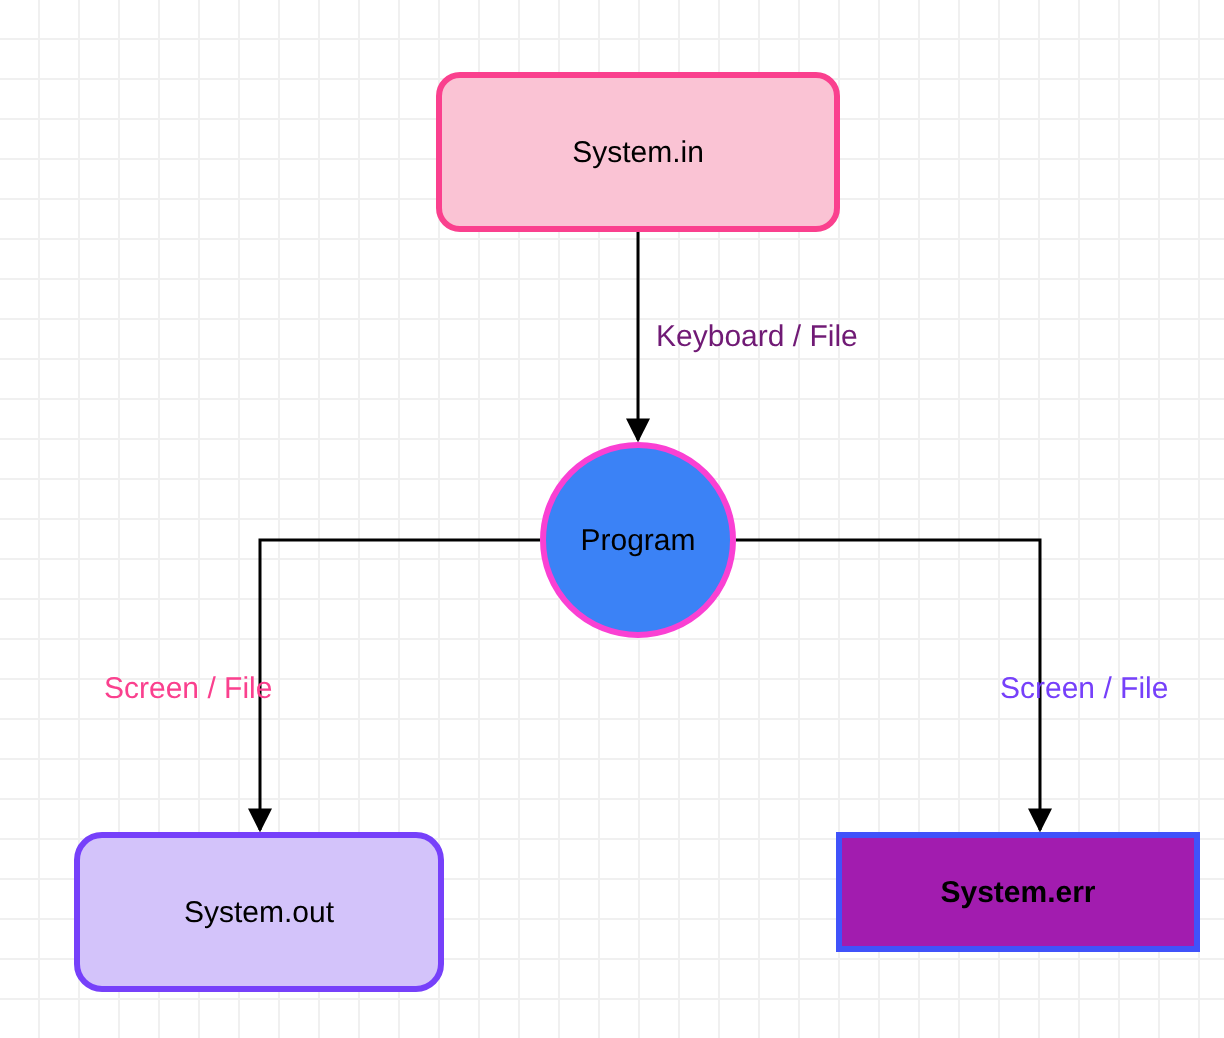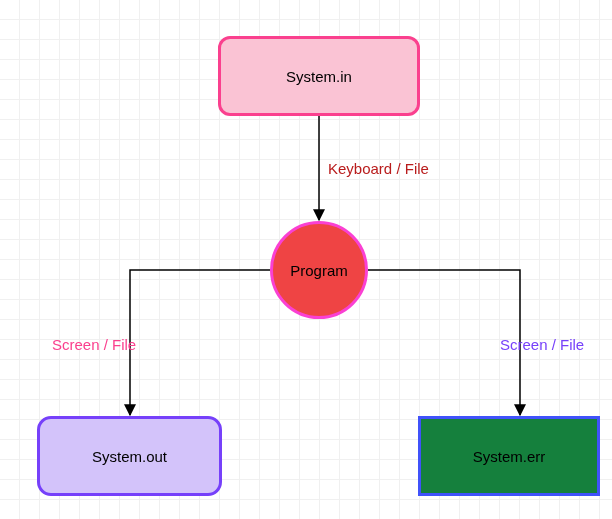--- a/index.html
+++ b/index.html
@@ -47,29 +47,29 @@
 
   <path d="M 270 270 L 130 270 L 130 415" fill="none" stroke="#000" stroke-width="1.5" marker-end="url(#arrow)"></path>
 
   <path d="M 368 270 L 520 270 L 520 415" fill="none" stroke="#000" stroke-width="1.5" marker-end="url(#arrow)"></path>
 </svg>
 
 <div class="node rect" style="left: 218px; top: 36px; width: 202px; height: 80px; background-color: rgb(250, 195, 212); border-color: rgb(250, 64, 142);">
   <span>System.in</span>
 </div>
 
-<div class="node circle" style="left: 270px; top: 221px; width: 98px; height: 98px; background-color: #ef4444; border-color: rgb(250, 64, 211);">
+<div class="node circle" style="left: 270px; top: 221px; width: 98px; height: 98px; background-color: #3b82f6; border-color: rgb(250, 64, 211);">
   <span>Program</span>
 </div>
 
 <div class="node rectsharp" style="left: 37px; top: 416px; width: 185px; height: 80px; background-color: rgb(211, 195, 250); border-color: rgb(118, 64, 250); border-radius: 14px;">
   <span>System.out</span>
 </div>
 
-<div class="node rectsharp" style="left: 418px; top: 416px; width: 182px; height: 80px; background-color: #15803d; border-color: rgb(64, 82, 250);">
+<div class="node rectsharp" style="left: 418px; top: 416px; width: 182px; height: 60px; background-color: #a21caf; border-color: rgb(64, 82, 250); font-weight: bold;">
   <span>System.err</span>
 </div>
 
-<div class="label" style="left: 328px; top: 160px; color: #b91c1c;">Keyboard / File</div>
+<div class="label" style="left: 328px; top: 160px; color: #701a75;">Keyboard / File</div>
 
 <div class="label" style="left: 52px; top: 336px; color: rgb(250, 64, 142);">Screen / File</div>
 
 <div class="label" style="left: 500px; top: 336px; color: rgb(118, 64, 250);">Screen / File</div>
 
 </body></html>

